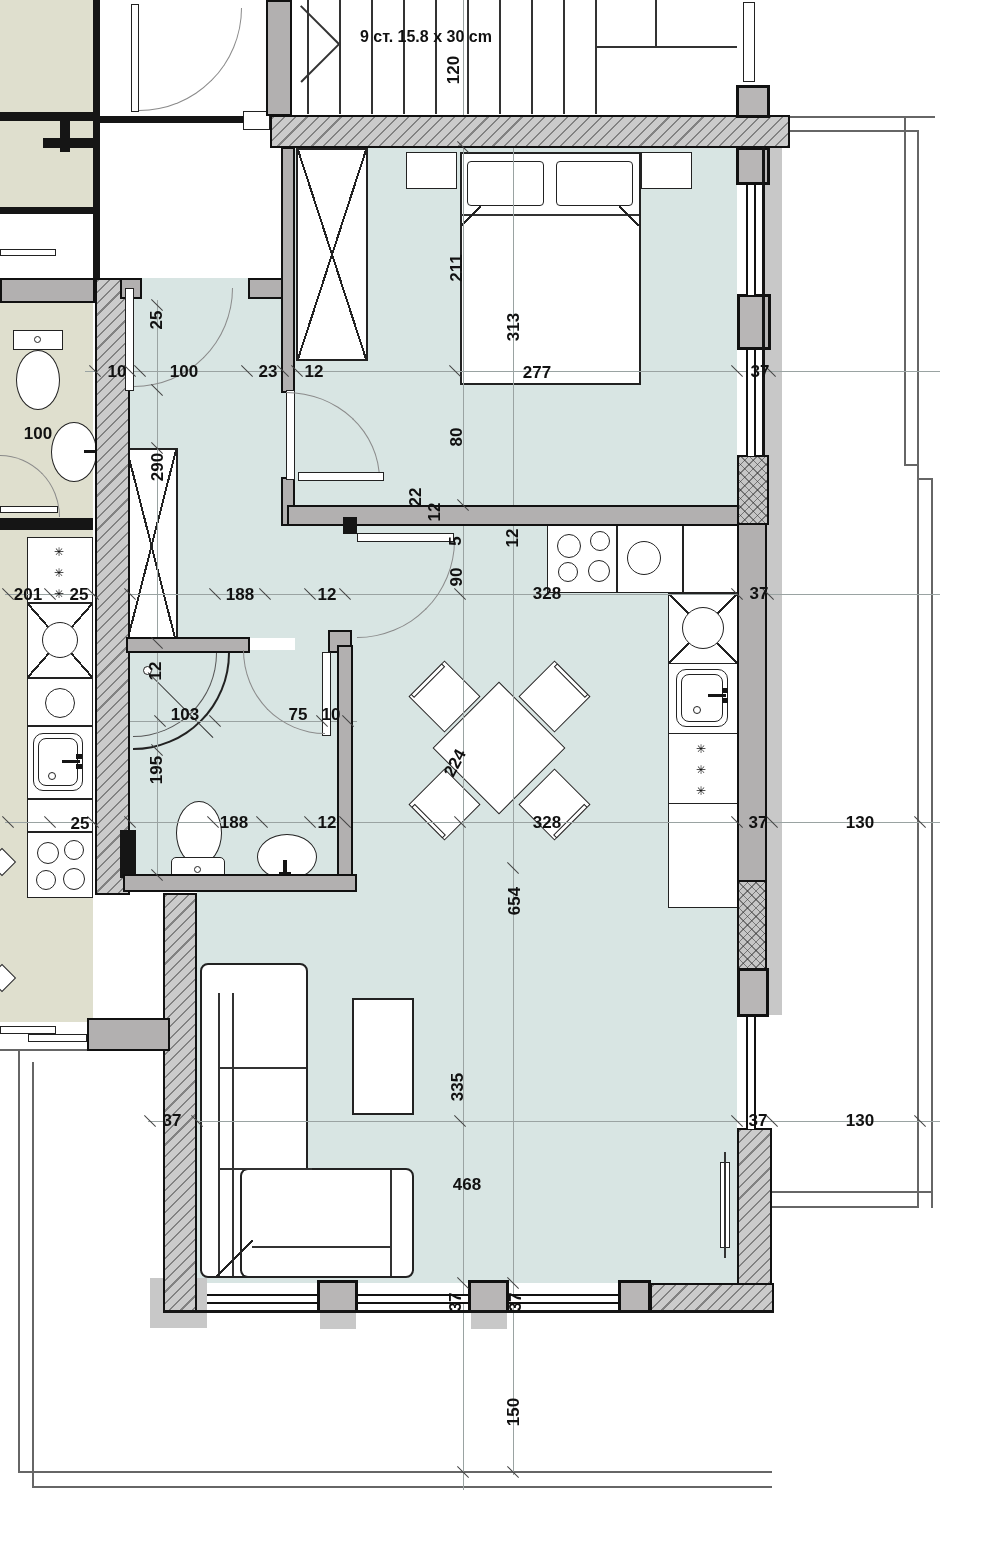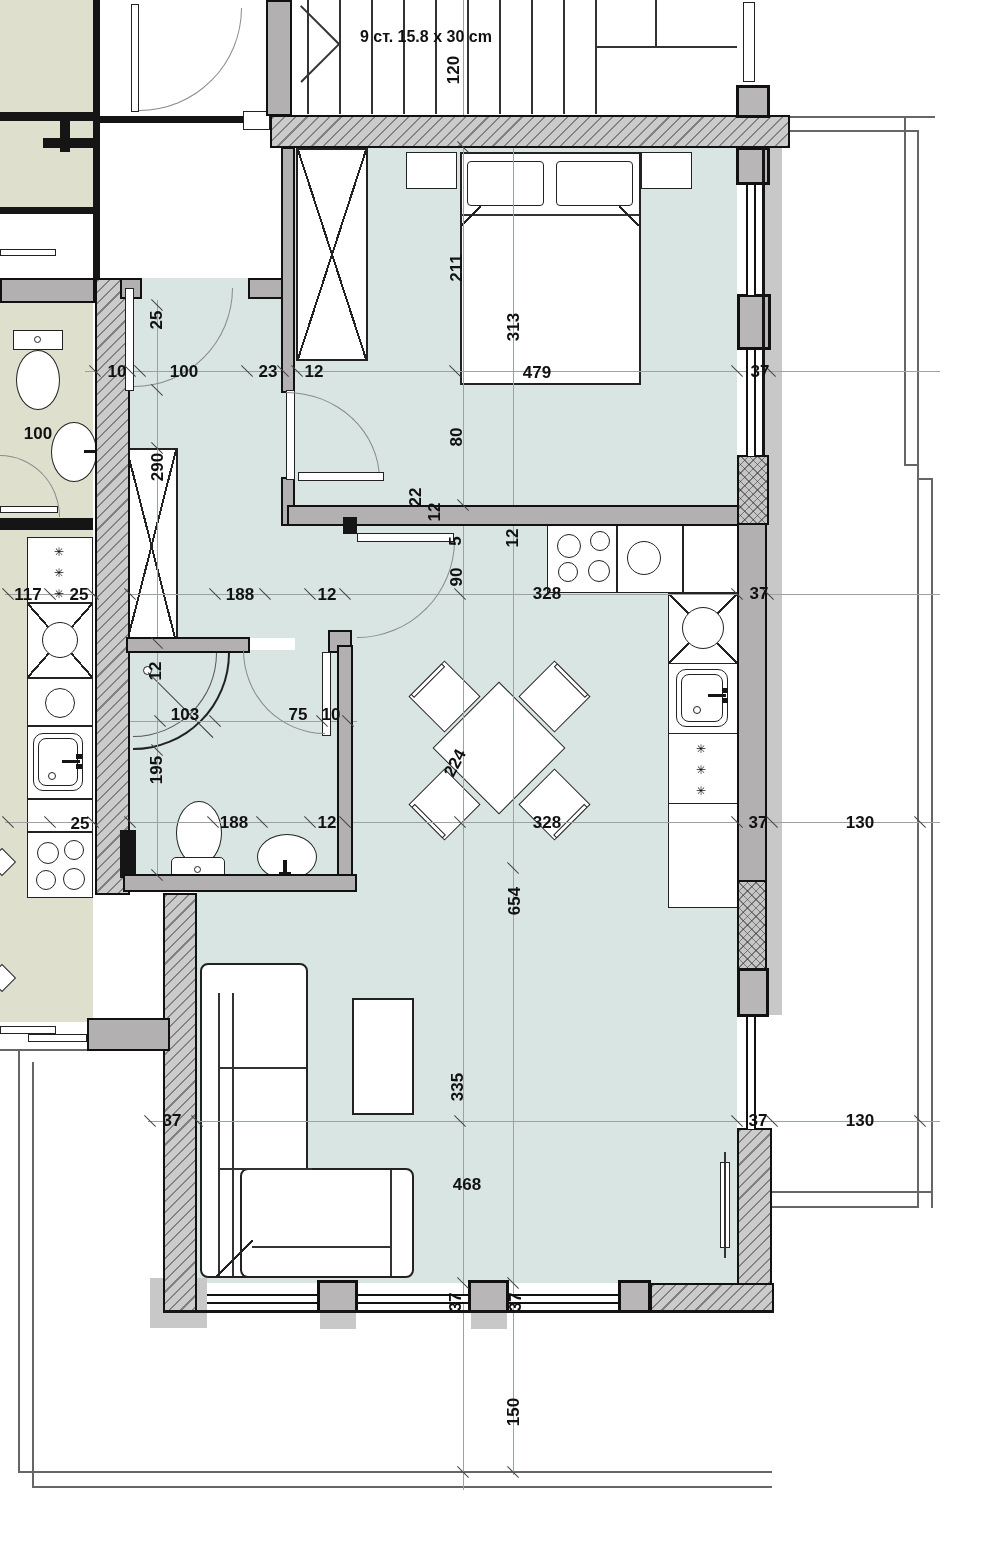--- a/index.html
+++ b/index.html
@@ -252,31 +252,31 @@
 
   <div id="gen-layer" style="left:0;top:0;width:0;height:0"></div>
 <div class="dim" style="left: 453px; top: 70px; transform: translate(-50%, -50%) rotate(-90deg);">120</div>
     <div class="dim" style="left: 156px; top: 320px; transform: translate(-50%, -50%) rotate(-90deg);">25</div>
     <div class="dim" style="left: 117px; top: 371px; transform: translate(-50%, -50%) rotate(0deg);">10</div>
     <div class="dim" style="left: 184px; top: 371px; transform: translate(-50%, -50%) rotate(0deg);">100</div>
     <div class="dim" style="left: 268px; top: 371px; transform: translate(-50%, -50%) rotate(0deg);">23</div>
     <div class="dim" style="left: 314px; top: 371px; transform: translate(-50%, -50%) rotate(0deg);">12</div>
     <div class="dim" style="left: 456px; top: 268px; transform: translate(-50%, -50%) rotate(-90deg);">211</div>
     <div class="dim" style="left: 513px; top: 327px; transform: translate(-50%, -50%) rotate(-90deg);">313</div>
-    <div class="dim" style="left: 537px; top: 372px; transform: translate(-50%, -50%) rotate(0deg);">479</div>
+    <div class="dim" style="left: 537px; top: 372px; transform: translate(-50%, -50%) rotate(0deg);">277</div>
     <div class="dim" style="left: 760px; top: 371px; transform: translate(-50%, -50%) rotate(0deg);">37</div>
     <div class="dim" style="left: 38px; top: 433px; transform: translate(-50%, -50%) rotate(0deg);">100</div>
     <div class="dim" style="left: 157px; top: 467px; transform: translate(-50%, -50%) rotate(-90deg);">290</div>
     <div class="dim" style="left: 456px; top: 437px; transform: translate(-50%, -50%) rotate(-90deg);">80</div>
     <div class="dim" style="left: 415px; top: 497px; transform: translate(-50%, -50%) rotate(-90deg);">22</div>
     <div class="dim" style="left: 434px; top: 512px; transform: translate(-50%, -50%) rotate(-90deg);">12</div>
     <div class="dim" style="left: 455px; top: 541px; transform: translate(-50%, -50%) rotate(-90deg);">5</div>
     <div class="dim" style="left: 456px; top: 577px; transform: translate(-50%, -50%) rotate(-90deg);">90</div>
     <div class="dim" style="left: 512px; top: 538px; transform: translate(-50%, -50%) rotate(-90deg);">12</div>
-    <div class="dim" style="left: 28px; top: 594px; transform: translate(-50%, -50%) rotate(0deg);">117</div>
+    <div class="dim" style="left: 28px; top: 594px; transform: translate(-50%, -50%) rotate(0deg);">201</div>
     <div class="dim" style="left: 79px; top: 594px; transform: translate(-50%, -50%) rotate(0deg);">25</div>
     <div class="dim" style="left: 240px; top: 594px; transform: translate(-50%, -50%) rotate(0deg);">188</div>
     <div class="dim" style="left: 327px; top: 594px; transform: translate(-50%, -50%) rotate(0deg);">12</div>
     <div class="dim" style="left: 547px; top: 593px; transform: translate(-50%, -50%) rotate(0deg);">328</div>
     <div class="dim" style="left: 759px; top: 593px; transform: translate(-50%, -50%) rotate(0deg);">37</div>
     <div class="dim" style="left: 155px; top: 671px; transform: translate(-50%, -50%) rotate(-90deg);">12</div>
     <div class="dim" style="left: 185px; top: 714px; transform: translate(-50%, -50%) rotate(0deg);">103</div>
     <div class="dim" style="left: 298px; top: 714px; transform: translate(-50%, -50%) rotate(0deg);">75</div>
     <div class="dim" style="left: 331px; top: 714px; transform: translate(-50%, -50%) rotate(0deg);">10</div>
     <div class="dim" style="left: 156px; top: 770px; transform: translate(-50%, -50%) rotate(-90deg);">195</div>

